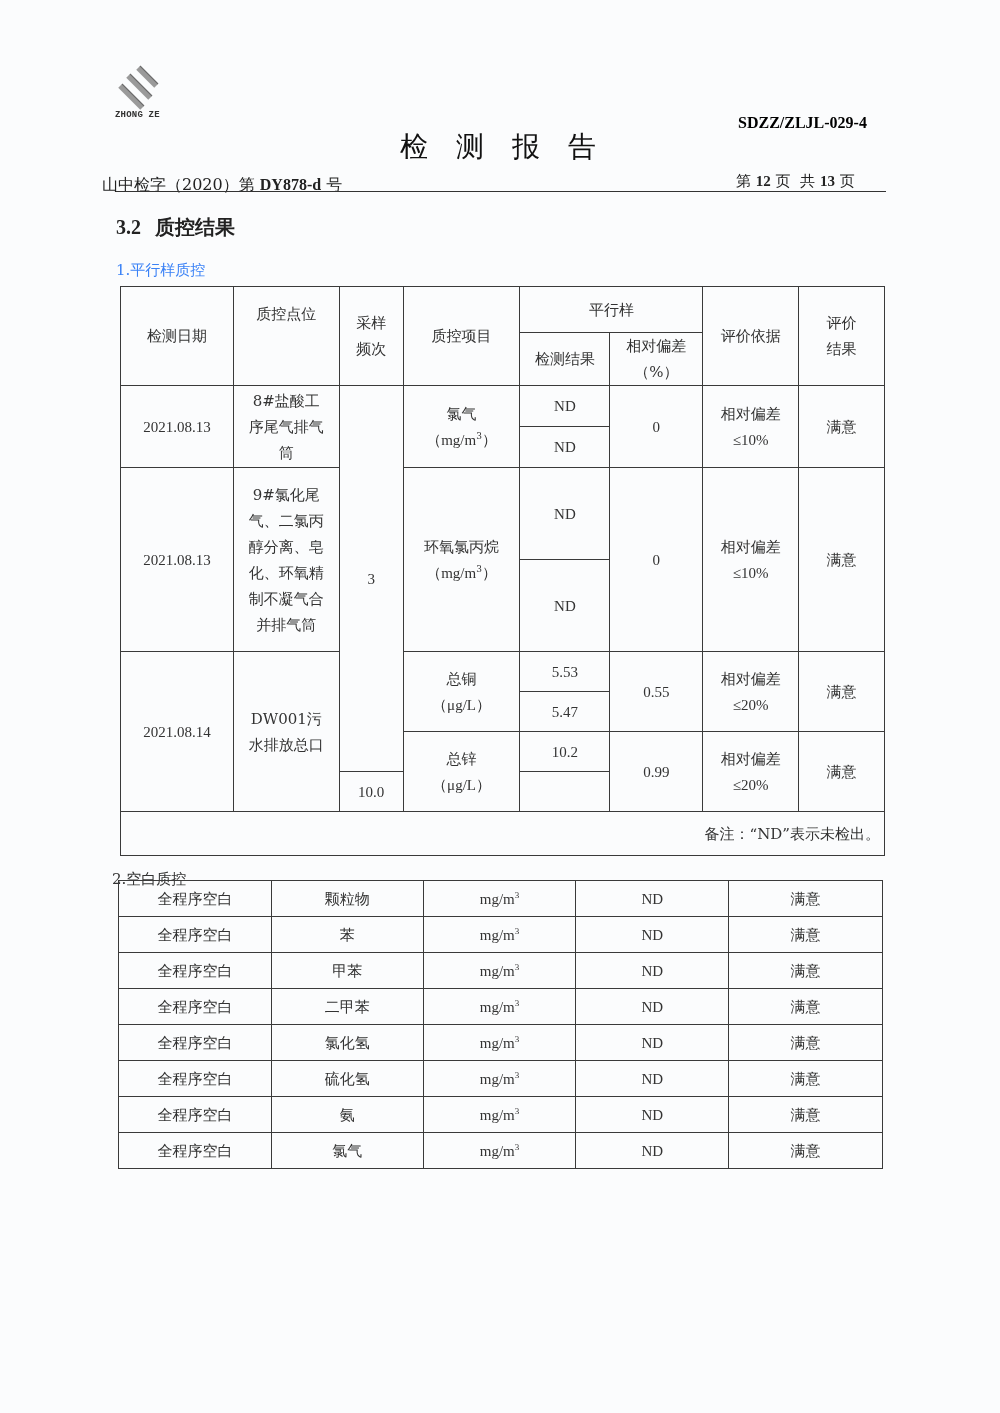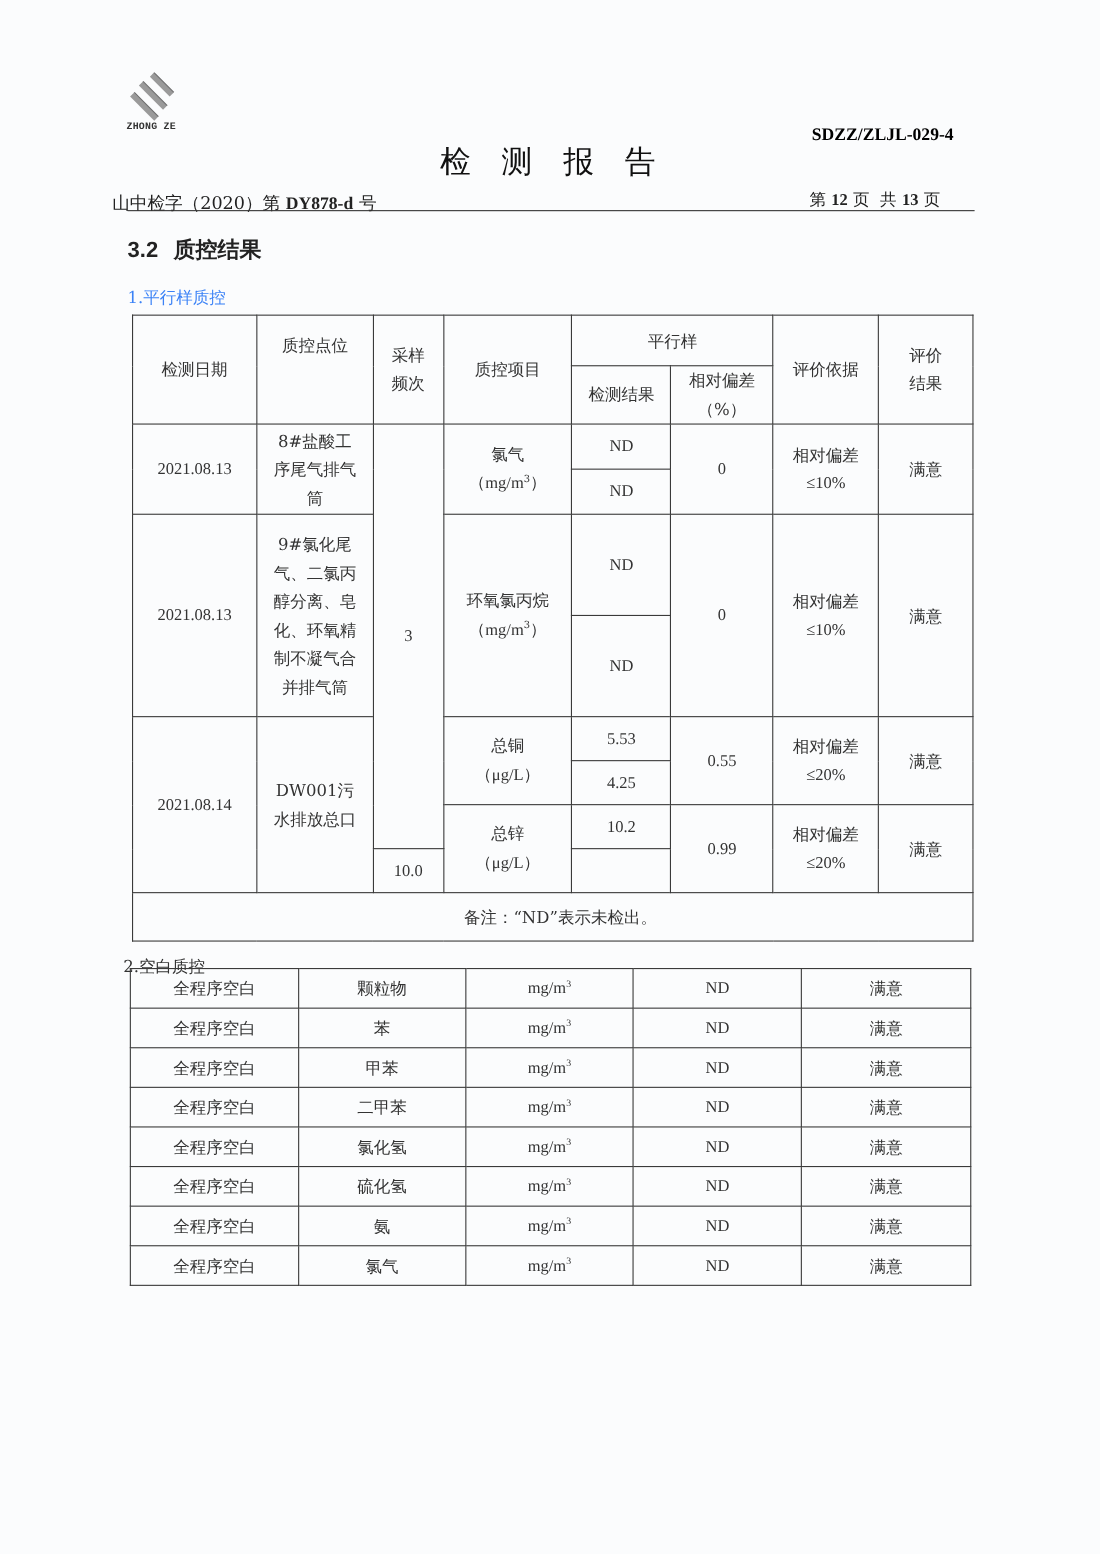--- a/index.html
+++ b/index.html
@@ -11,30 +11,30 @@
     .logo { left: 112px; top: 62px; width: 70px; height: 60px; }
     .logo-text { left: 115px; top: 110px; font-family: Liberation Mono, monospace; font-size: 9px; font-weight: bold; color: #333; letter-spacing: 0.2px; }
     .doc-code { left: 738px; top: 114px; font-family: "Liberation Serif", serif; font-weight: bold; font-size: 16px; color: #000000; }
     .title { left: 400px; top: 128px; font-size: 28px; letter-spacing: 28px; font-family: "DejaVu Serif", serif; color: #111; }
     .report-no { left: 102px; top: 163px; font-size: 16px; margin-top: 12px; }
     .report-no b { font-family: "Liberation Serif", serif; }
     .page-info { left: 736px; top: 172px; font-size: 15px; }
     .page-info b { font-family: "Liberation Serif", serif; }
     .hr { left: 116px; top: 191px; width: 770px; height: 0; border-top: 1.5px solid #333; }
     .section-title { left: 116px; top: 214px; font-size: 20px; font-weight: bold; }
-    .section-title .num { font-family: Liberation Sans, sans-serif; }
+    .section-title .num { font-family: Liberation Serif, serif; }
     .sub1 { left: 116px; top: 261px; font-size: 15px; color: #3b82f6; }
     .sub2 { left: 112px; top: 870px; font-size: 15px; color: #333; }
 
     table { border-collapse: collapse; position: absolute; font-size: 15px; color: #333; }
     td { border: 1.3px solid #3a3a3a; text-align: center; vertical-align: middle; padding: 0 4px; line-height: 26px; }
     .t1 { left: 120px; top: 286px; width: 765px; }
     .t2 { left: 118px; top: 880px; width: 765px; }
     .t2 td { height: 35px; line-height: 20px; }
-    .note { text-align: center; padding-left: 18px; }
+    .note { text-align: right; padding-left: 18px; }
     sup { font-size: 9px; vertical-align: 6px; line-height: 0; }
     .num-font { font-family: "Liberation Serif", serif; }
     .cell-wrap { display: inline-block; width: 100px; word-break: break-all; }
   </style>
 </head>
 <body>
 
 <svg class="abs logo" viewBox="0 0 70 60">
   <g stroke="#9a9a9a" stroke-width="5" stroke-linecap="butt">
     <line x1="26" y1="6" x2="44" y2="24"></line>
@@ -148,21 +148,21 @@
     </td>
     <td class="num-font">5.53</td>
     <td rowspan="2" class="num-font">0.55</td>
     <td rowspan="2">
       <div>相对偏差</div>
       <div class="num-font">≤20%</div>
     </td>
     <td rowspan="2">满意</td>
   </tr>
   <tr style="height:40px">
-    <td class="num-font">4.25</td>
+    <td class="num-font">5.47</td>
   </tr>
   <tr style="height:40px">
     <td rowspan="2">
       <div>总锌</div>
       <div>（<span class="num-font">μg/L</span>）</div>
     </td>
     <td class="num-font">10.2</td>
     <td rowspan="2" class="num-font">0.99</td>
     <td rowspan="2">
       <div>相对偏差</div>

